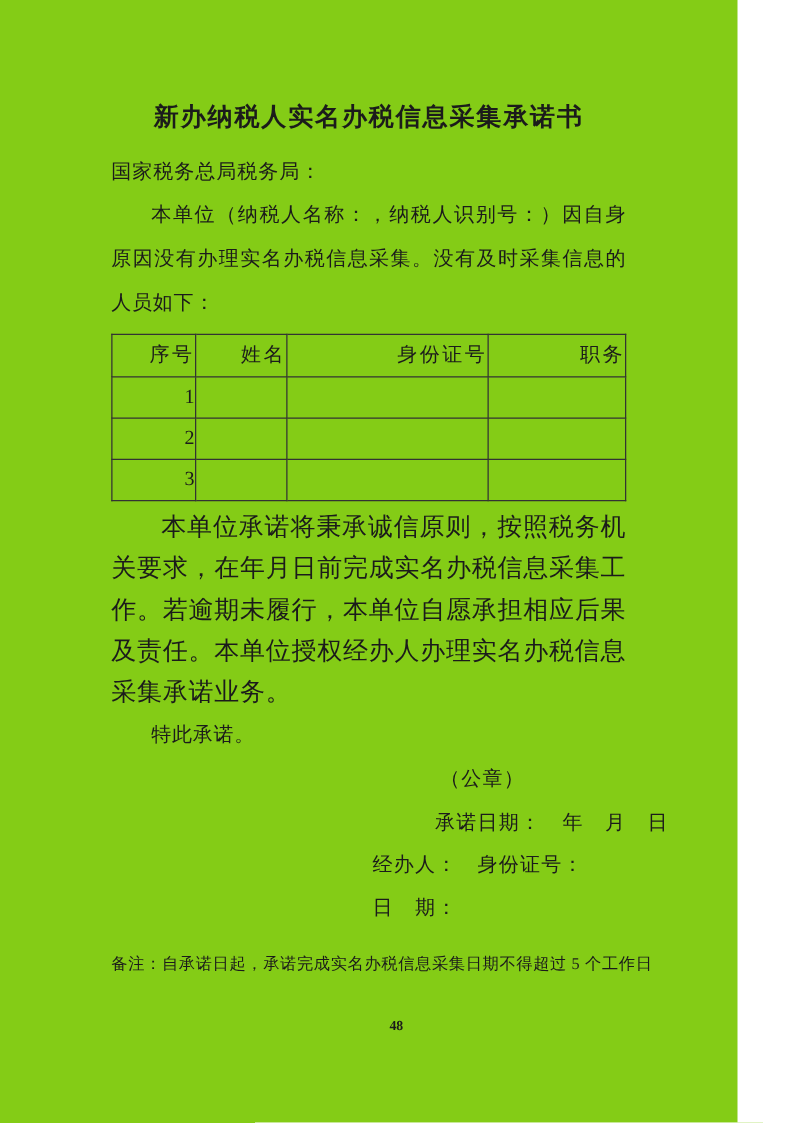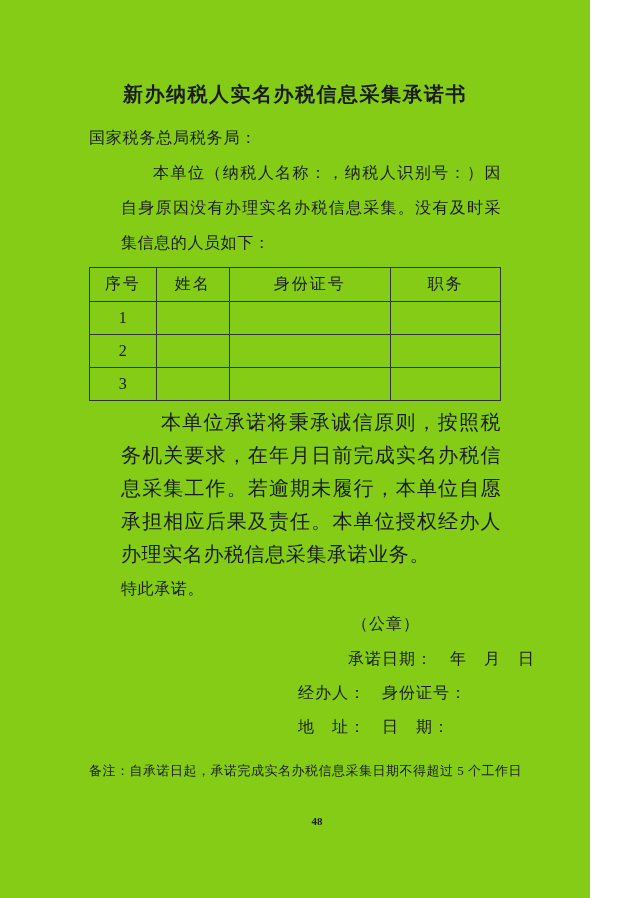--- a/index.html
+++ b/index.html
@@ -41,32 +41,32 @@
     letter-spacing: 0.6px;
     text-align: justify;
   }
   .para-tight {
     margin: 5px 0 0 0;
     font-size: 20px;
     line-height: 33px;
     letter-spacing: 0.6px;
     text-align: justify;
   }
-  .indent { text-indent: 2em; margin-left: 32px; }
+  .indent { text-indent: 2em; }
   .personnel-table {
     width: 100%;
     margin-top: 7px;
     border-collapse: collapse;
     table-layout: fixed;
   }
   .personnel-table th,
   .personnel-table td {
     border: 1.6px solid #333333;
     padding: 0;
-    text-align: center;
+    text-align: right;
     vertical-align: middle;
     font-size: 16px;
     font-weight: normal;
     letter-spacing: 2px;
   }
   .personnel-table th { height: 33px; }
   .personnel-table td { height: 32px; letter-spacing: 0; }
   .closing-line {
     margin: 0;
     font-size: 16px;
@@ -180,21 +180,20 @@
 
   <p class="date-line">承诺日期：　年　月　日</p>
 
 
   <div class="sig-row">
     <span class="sig-first">经办人：</span>
     <span>身份证号：</span>
   </div>
 
   <div class="sig-row">
-    <span class="sig-first">地　址：</span>
     <span>日　期：</span>
   </div>
 
   <p class="note-line">备注：自承诺日起，承诺完成实名办税信息采集日期不得超过 5 个工作日</p>
 
   <div class="page-number">48</div>
 
 </div>
 
 </body></html>

